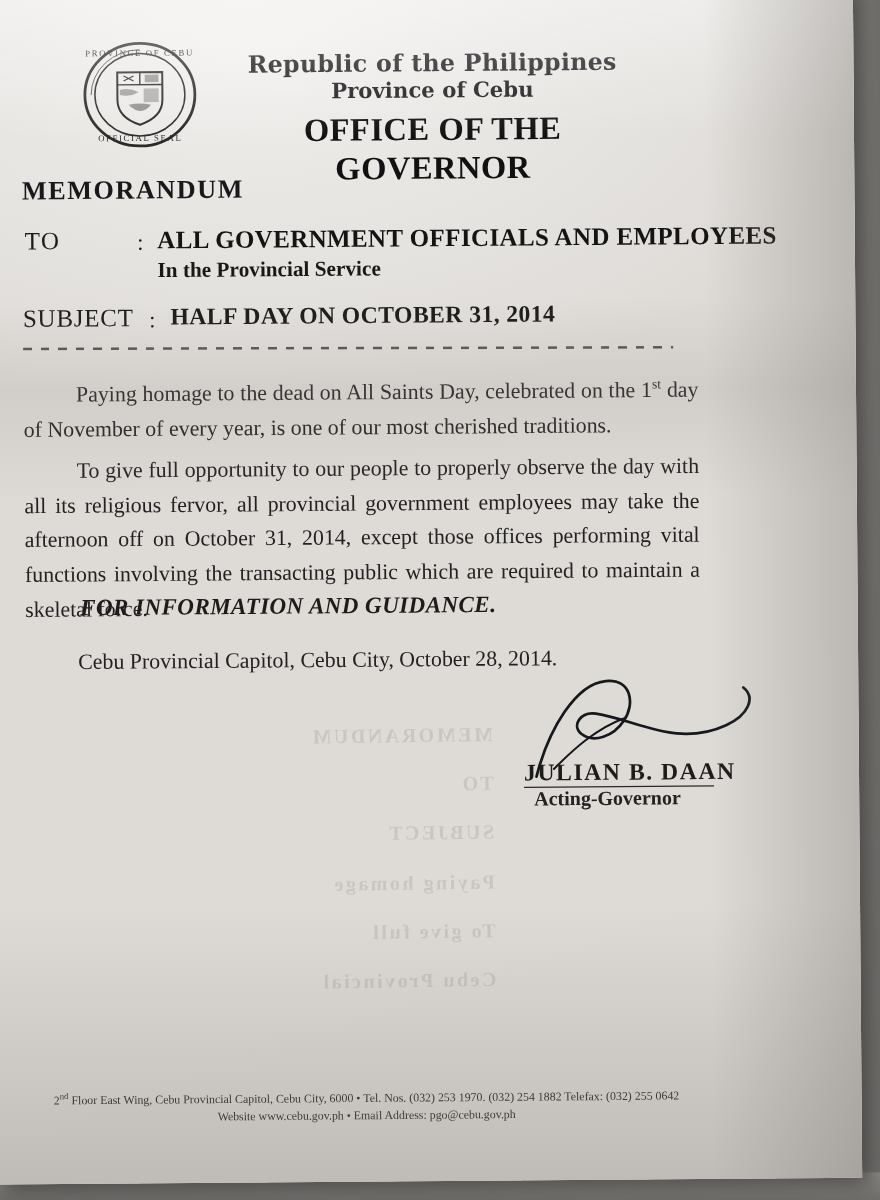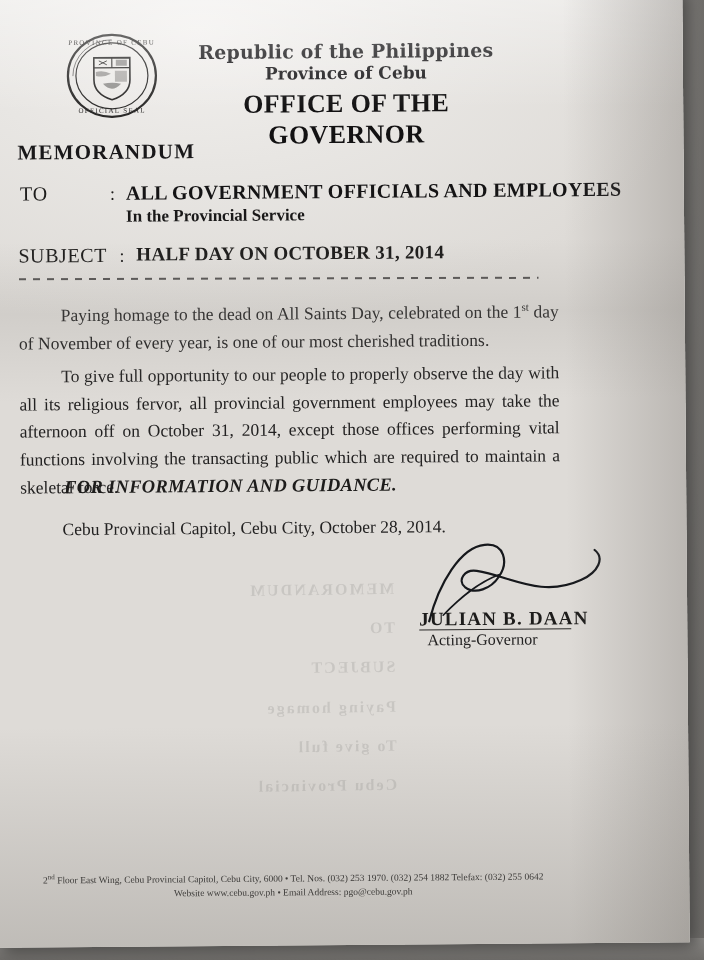--- a/index.html
+++ b/index.html
@@ -240,20 +240,21 @@
     width: 152px;
     height: 1px;
     background: #2a2928;
   }
   .signer-title {
     position: absolute;
     left: 432px;
     top: 642px;
     font-size: 16px;
     color: #232222;
+    font-weight: bold;
   }
 
   
   .ghost {
     position: absolute;
     left: 170px;
     top: 580px;
     width: 230px;
     opacity: 0.10;
     font-size: 16px;

